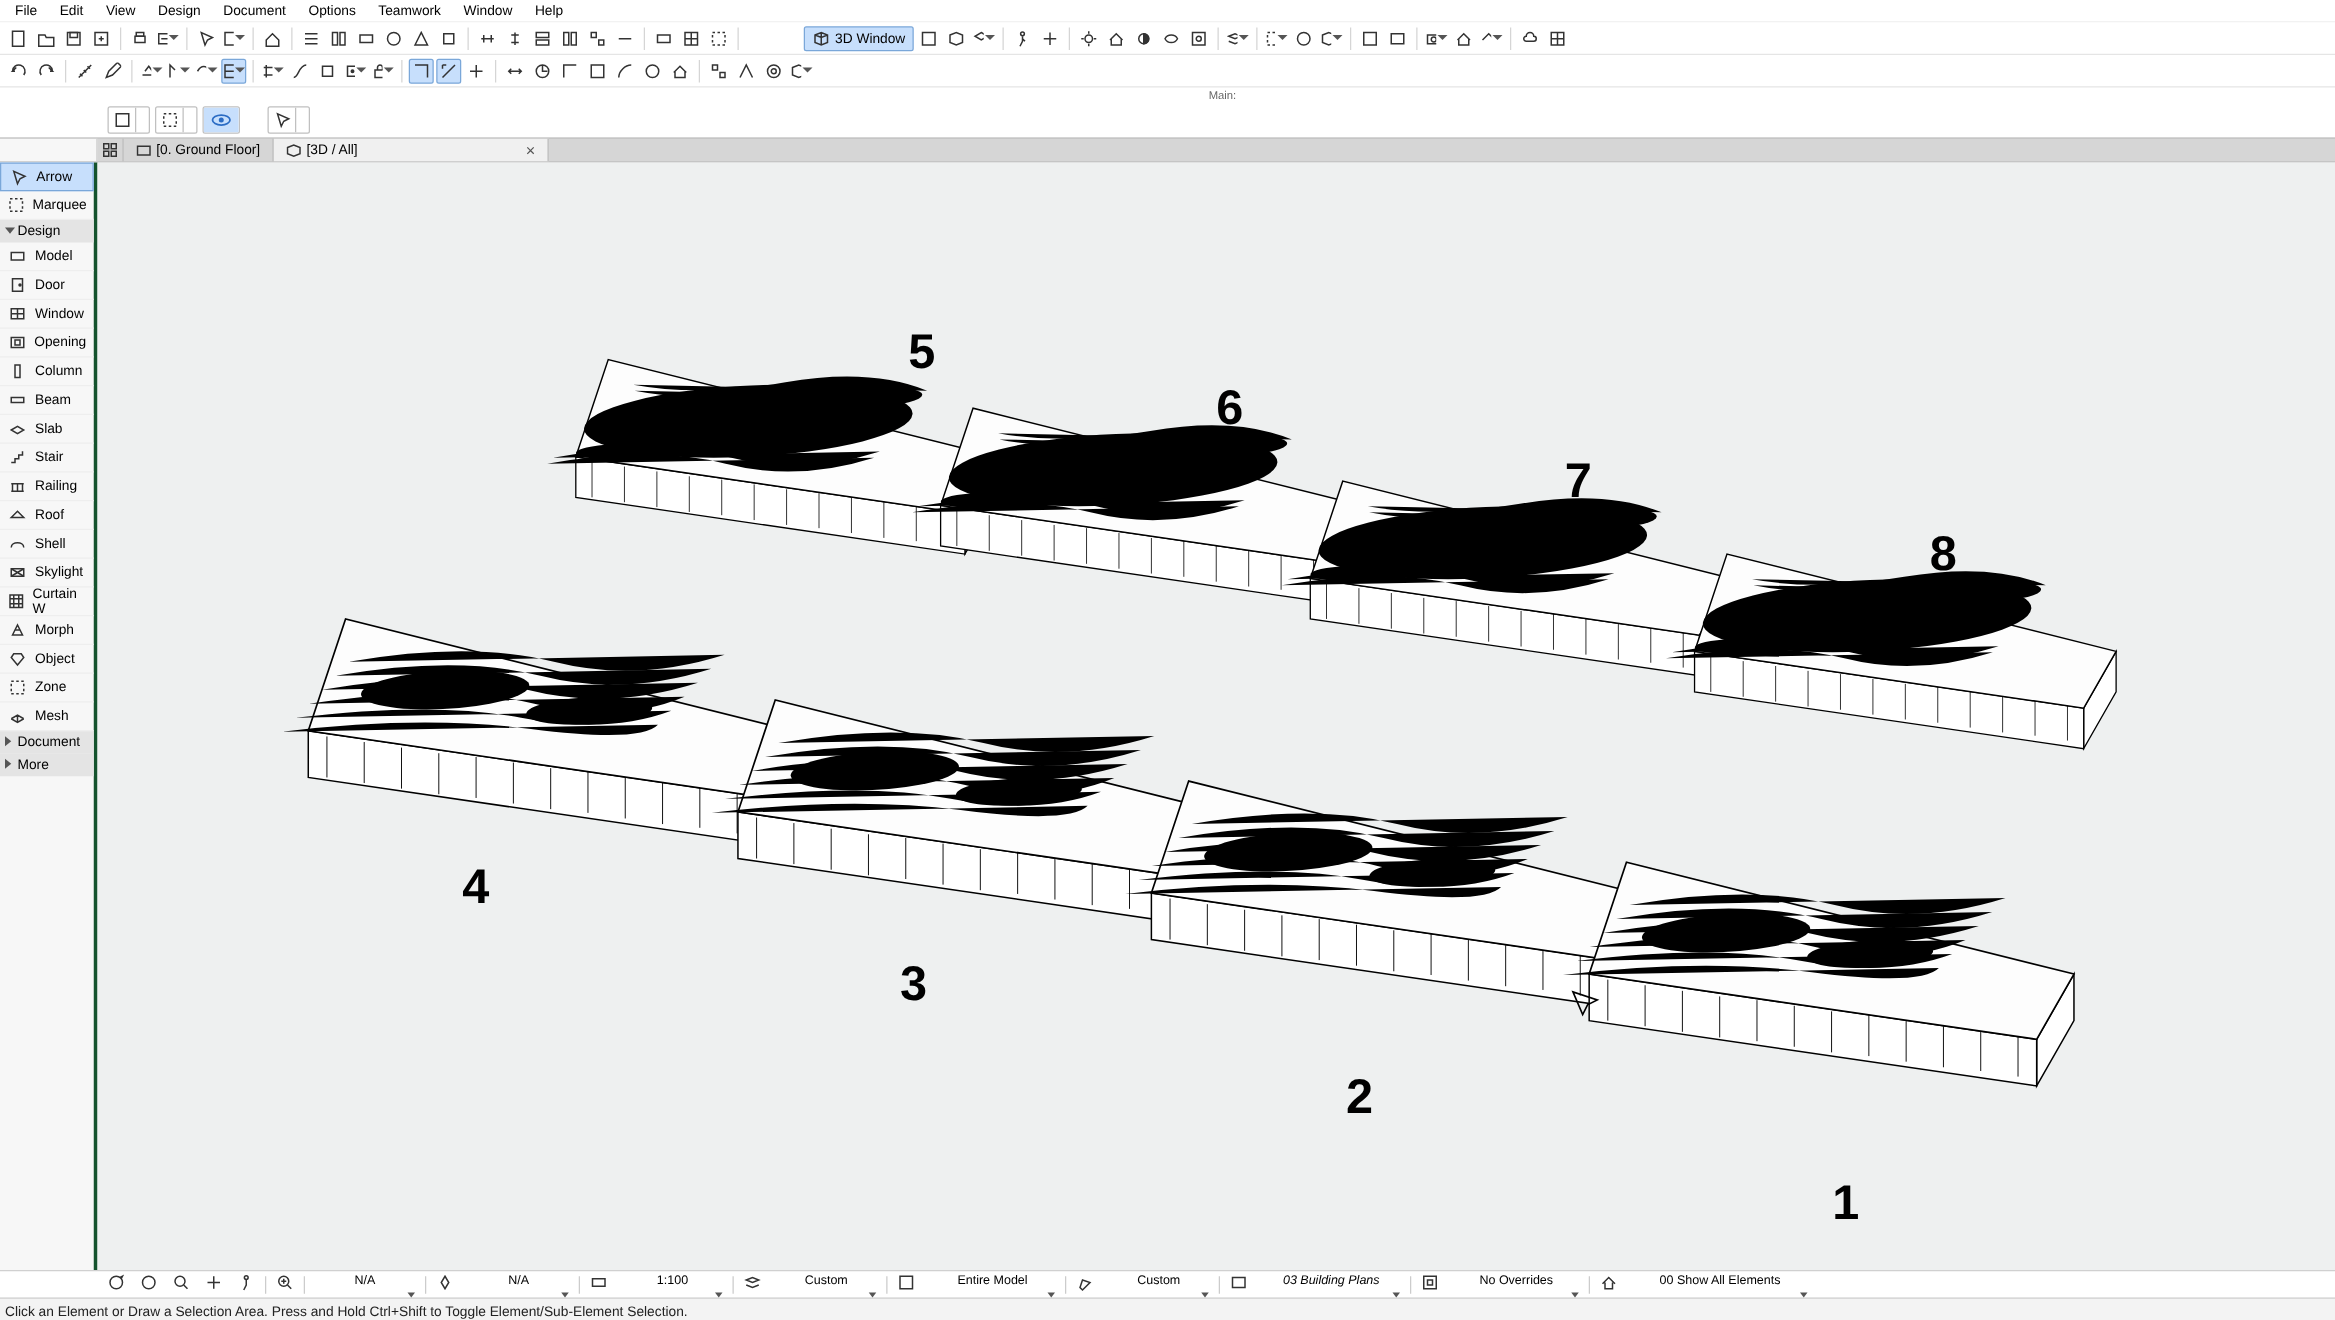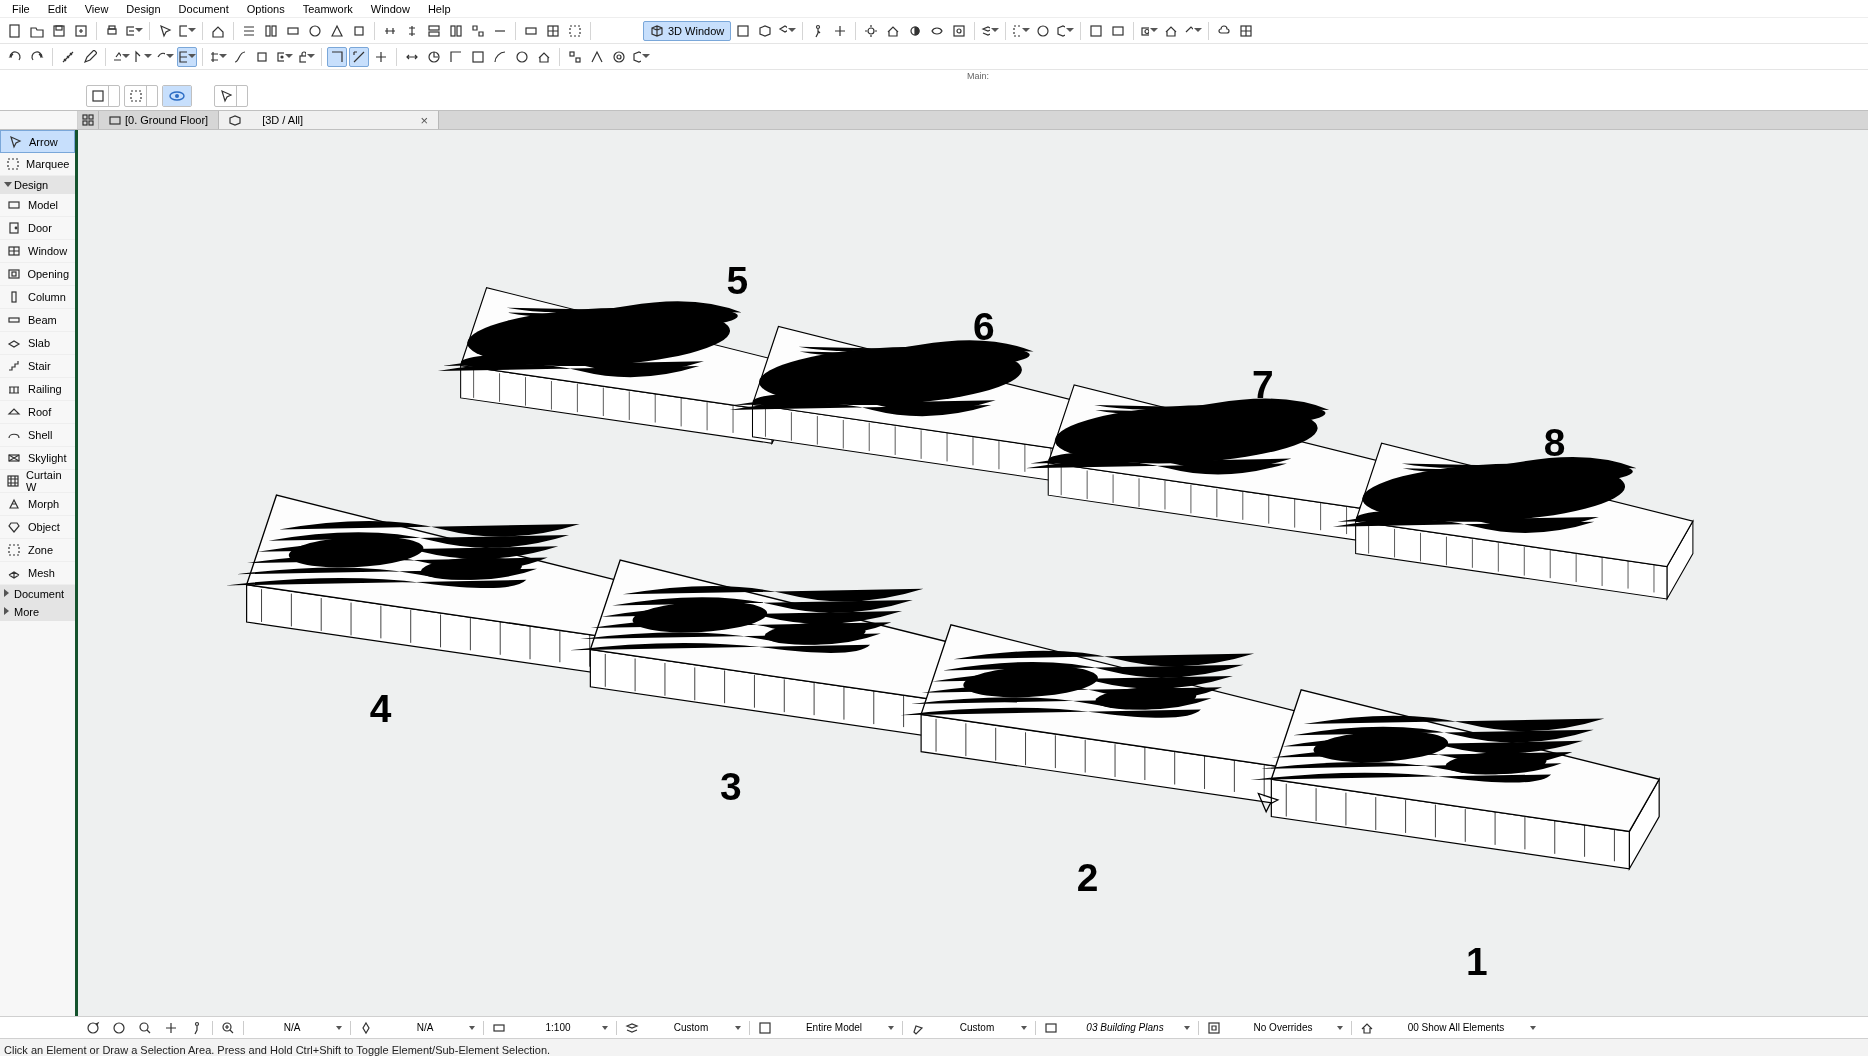--- a/index.html
+++ b/index.html
@@ -50,21 +50,21 @@
 .tab .ticon { width: 12px; height: 12px; }
 .tab .close { margin-left: 20px; font-size: 13px; color: #555; }
 
 
 #canvas-wrap { flex: 1; position: relative; background: #eef0f0; overflow: hidden; }
 #canvas-wrap svg.model { position: absolute; }
 .tile-label { font: bold 30px Arial; fill: #000; }
 
 
 #viewbar { height: 22px; background: #fff; border-top: 1px solid #d0d0d0; display: flex; align-items: center; font-size: 10px; padding: 0 6px; gap: 4px; }
-.vb-field { display: flex; align-items: center; gap: 4px; padding: 0 4px; height: 18px; }
+.vb-field { display: flex; align-items: flex-end; gap: 4px; padding: 0 4px; height: 18px; flex-direction: column; }
 .vb-sep { width: 1px; height: 14px; background: #ccc; }
 .vb-text { min-width: 80px; text-align: center; }
 .vb-drop { width: 0; height: 0; border-left: 3px solid transparent; border-right: 3px solid transparent; border-top: 4px solid #555; }
 
 #statusbar { height: 18px; background: #f3f3f3; border-top: 1px solid #d0d0d0; font-size: 11px; display: flex; align-items: flex-end; padding: 0 4px; color: #222; }
 
 
 .ico { stroke: #333; stroke-width: 1.2; fill: none; }
 .ico-fill { fill: #333; }
 .tile-side { fill: #fff; stroke: #000; stroke-width: 0.8; }
@@ -569,21 +569,21 @@
         <rect x="7" y="7" width="4" height="4"></rect>
       </svg>
   </span>
   <span class="tab">
     <svg class="ticon ico">
         <rect x="1" y="3" width="10" height="7"></rect>
       </svg>
     <span>[0. Ground Floor]</span>
   </span>
   <span class="tab active" style="min-width:220px; justify-content:space-between;">
-    <span style="display:flex;align-items:center;gap:21px;">
+    <span style="display:flex;align-items:center;gap:4px;">
       <svg class="ticon ico">
           <path d="M1 4l5-2 5 2v5l-5 2-5-2z"></path>
         </svg>
       <span>[3D / All]</span>
     </span>
     <span class="close">×</span>
   </span>
 </div>
 
 <div id="workspace">

